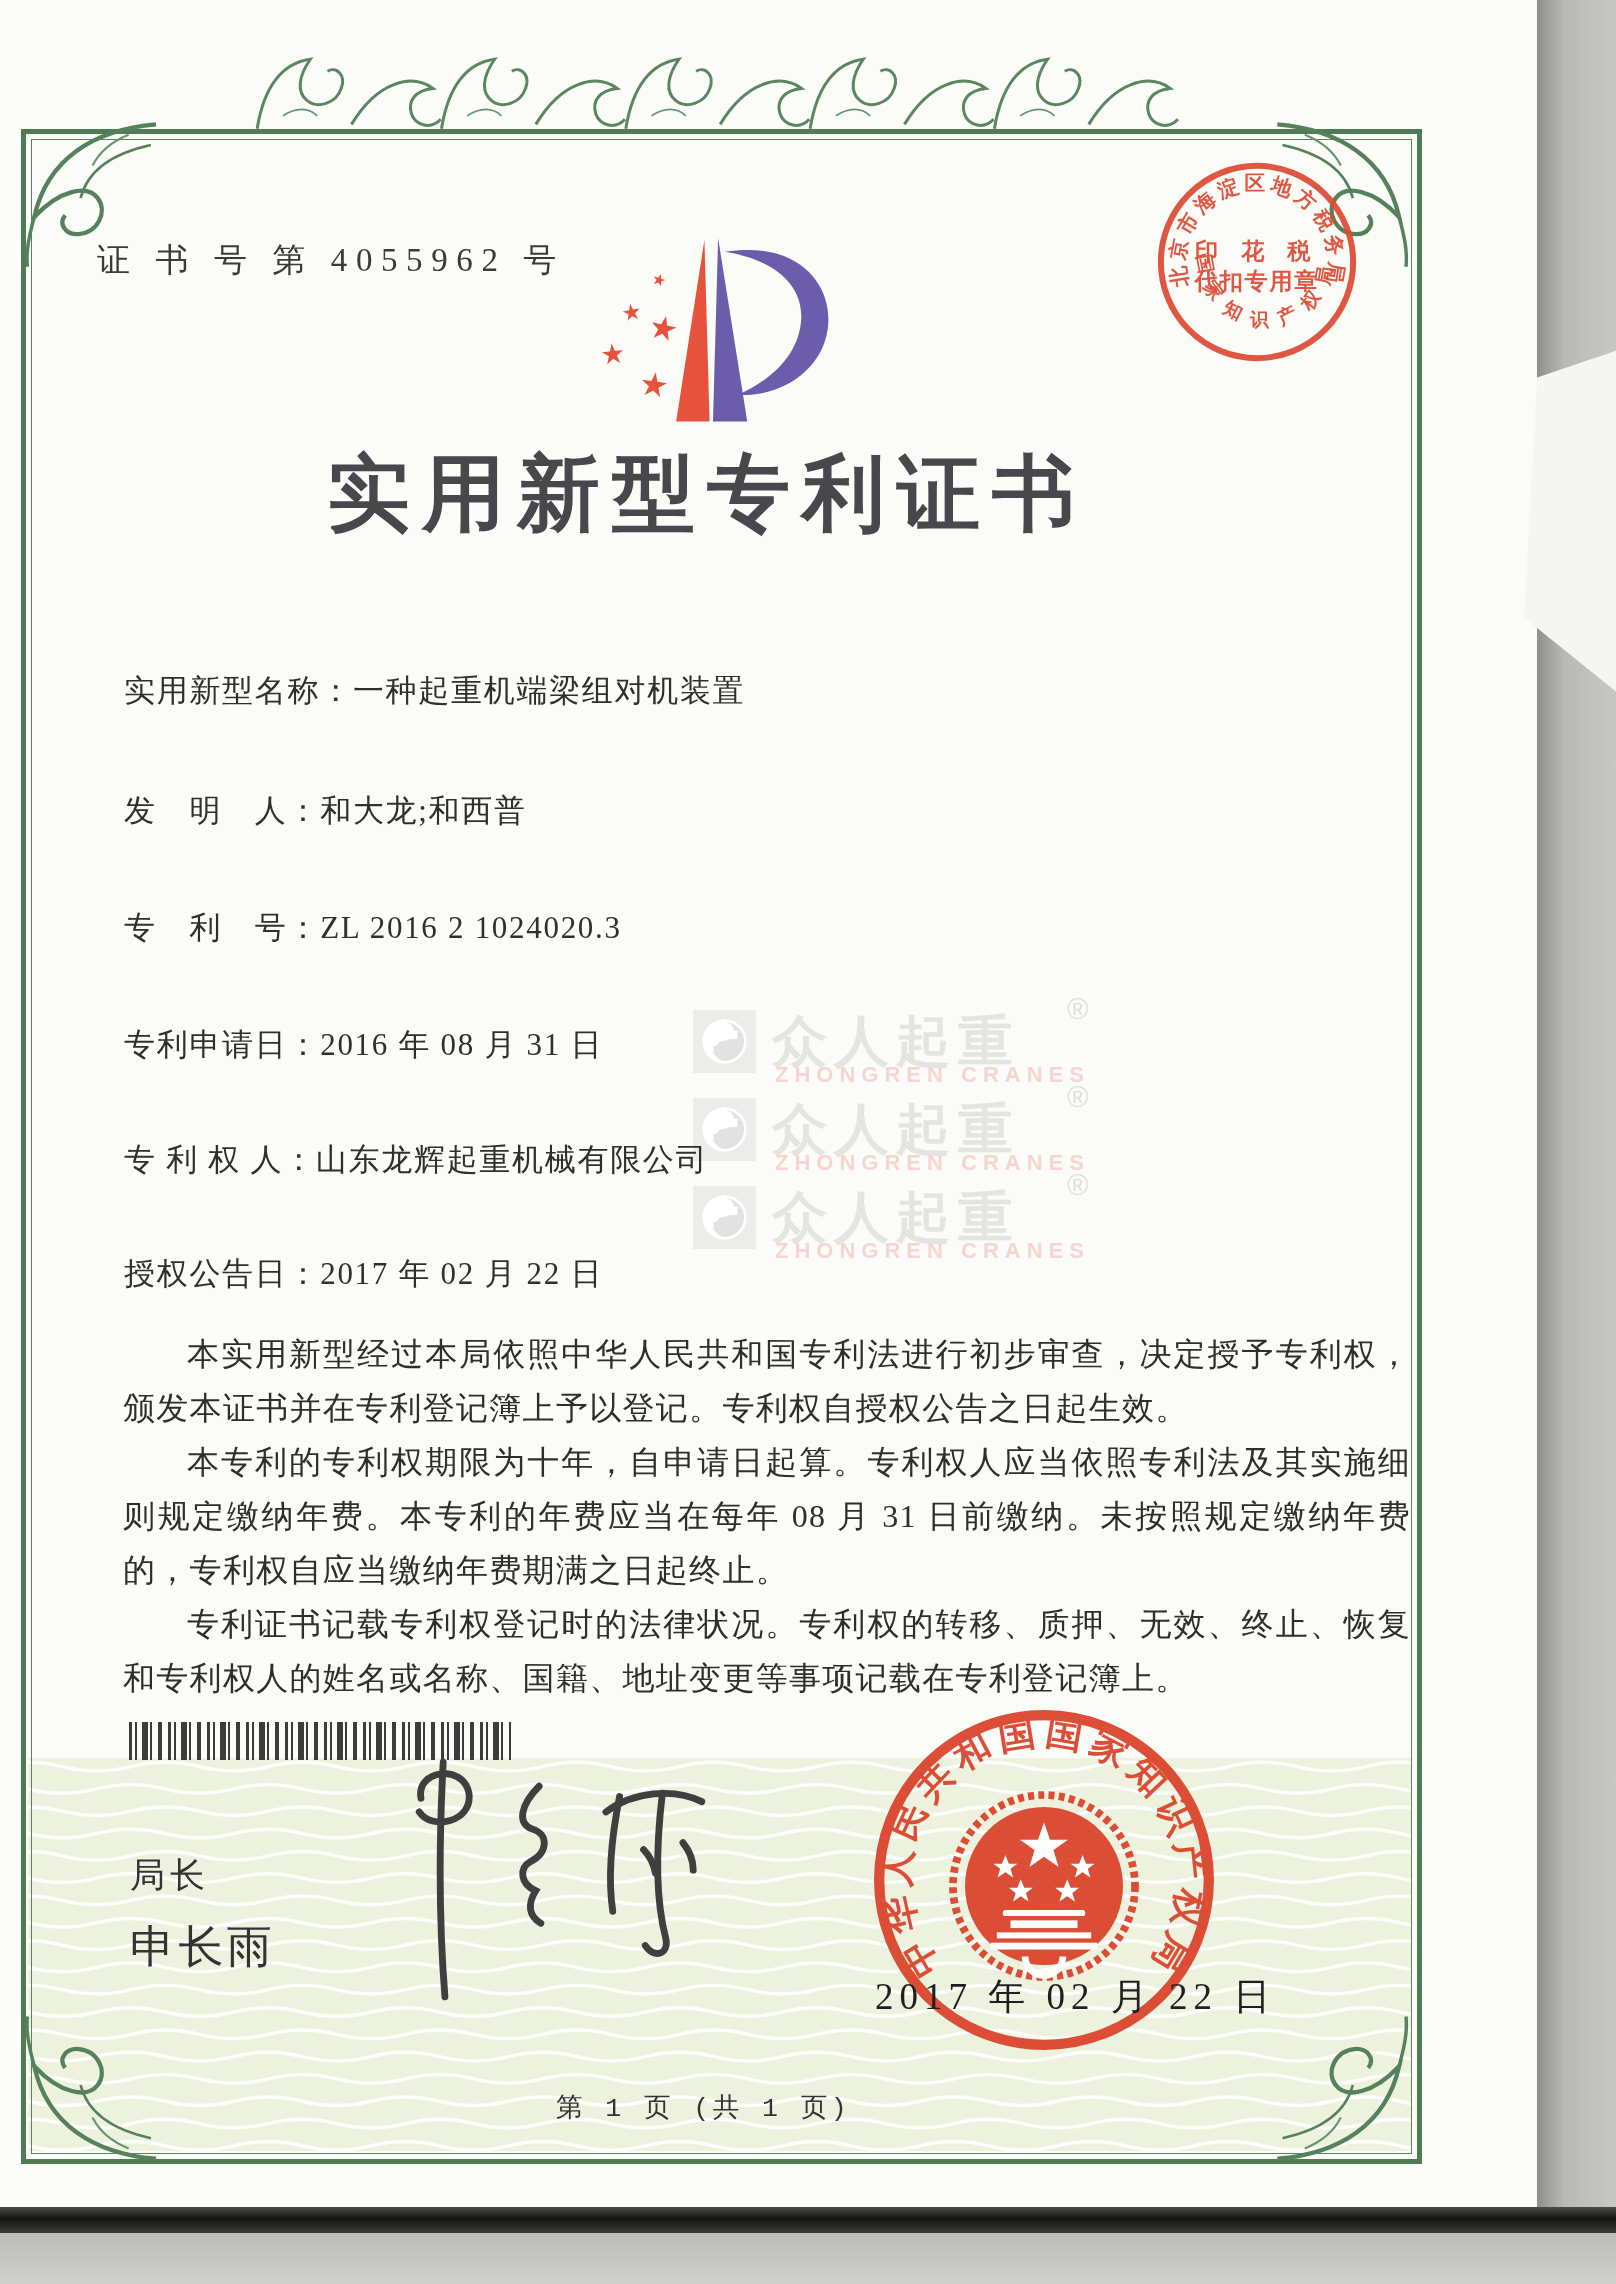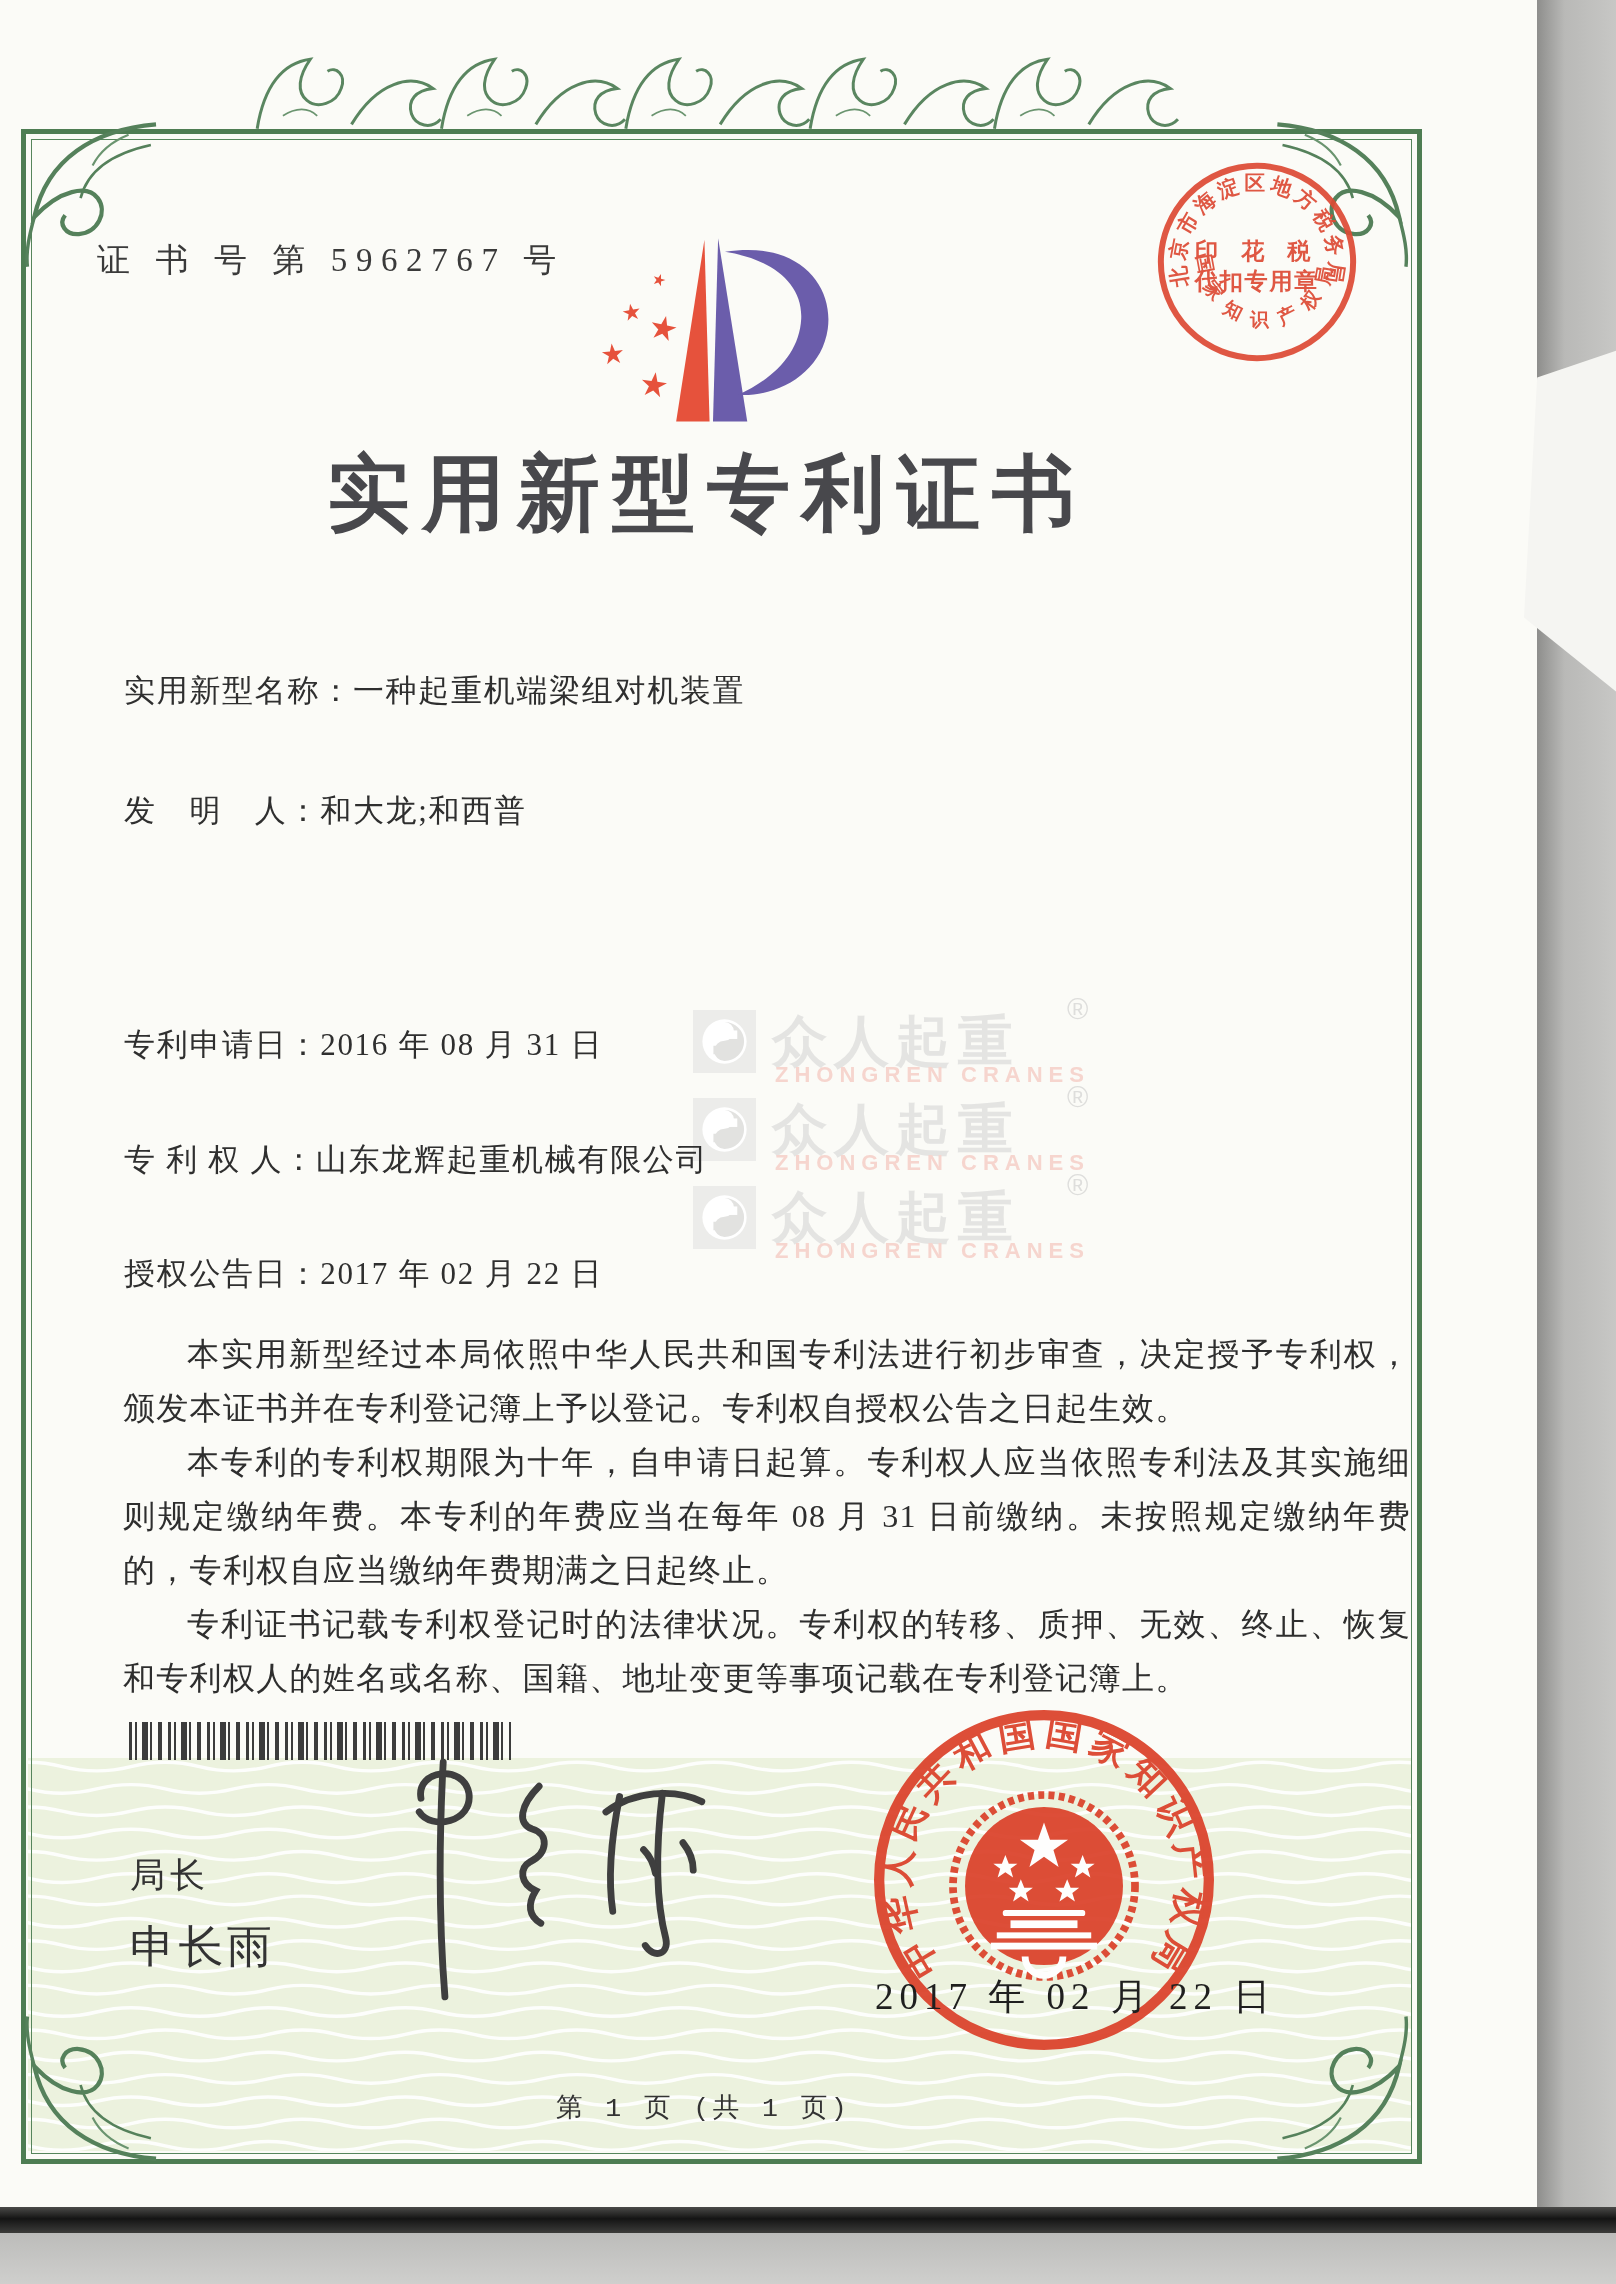--- a/index.html
+++ b/index.html
@@ -167,21 +167,21 @@
       <path d="M37,14 a23,23 0 0 1 0,46 a12,12 0 0 1 0,-24 a11,11 0 0 0 0,-22" fill="#e2e2e0"></path>
       <rect x="42" y="24" width="10" height="10" fill="#ffffff"></rect>
           <rect x="24" y="42" width="10" height="10" fill="#e2e2e0"></rect>
         </svg>
     </div>
     <span class="wm-cn">众人起重</span>
     <span class="wm-reg">®</span>
     <span class="wm-en">ZHONGREN CRANES</span>
   </div>
 
-  <div class="abs certno">证 书 号 第 5962767 号</div>
+  <div class="abs certno">证 书 号 第 4055962 号</div>
 
   <svg class="abs logo" width="292" height="197" viewBox="0 0 340 230">
     <defs>
       <path id="star" d="M0,-10 L2.23,-3.07 9.51,-3.09 3.61,1.17 5.88,8.09 0,3.8 -5.88,8.09 -3.61,1.17 -9.51,-3.09 -2.23,-3.07 Z" fill="#e6523c"></path>
     </defs>
     <use href="#star" transform="translate(128,55) scale(0.75) rotate(18)"></use>
     <use href="#star" transform="translate(96,93) scale(1.05) rotate(-10)"></use>
     <use href="#star" transform="translate(133,112) scale(1.55) rotate(12)"></use>
     <use href="#star" transform="translate(74,142) scale(1.3) rotate(-6)"></use>
     <use href="#star" transform="translate(122,178) scale(1.55) rotate(8)"></use>
@@ -206,20 +206,23 @@
     <text x="120" y="152" text-anchor="middle" font-size="27" fill="#dd4a34" letter-spacing="2" font-weight="700">代扣专用章</text>
   </svg>
 
   <div class="abs title">实用新型专利证书</div>
 
   <div class="abs field" style="top:670px">
     <span>实用新型名称：</span><span>一种起重机端梁组对机装置</span>
   </div>
   <div class="abs field" style="top:790px">
     <span>发　明　人：</span><span>和大龙;和西普</span>
+  </div>
+  <div class="abs field" style="top:907px">
+    <span>专　利　号：</span><span>ZL 2016 2 1024020.3</span>
   </div>
   <div class="abs field" style="top:1024px">
     <span>专利申请日：</span><span>2016 年 08 月 31 日</span>
   </div>
   <div class="abs field" style="top:1139px">
     <span>专 利 权 人：</span><span>山东龙辉起重机械有限公司</span>
   </div>
   <div class="abs field" style="top:1253px">
     <span>授权公告日：</span><span>2017 年 02 月 22 日</span>
   </div>

